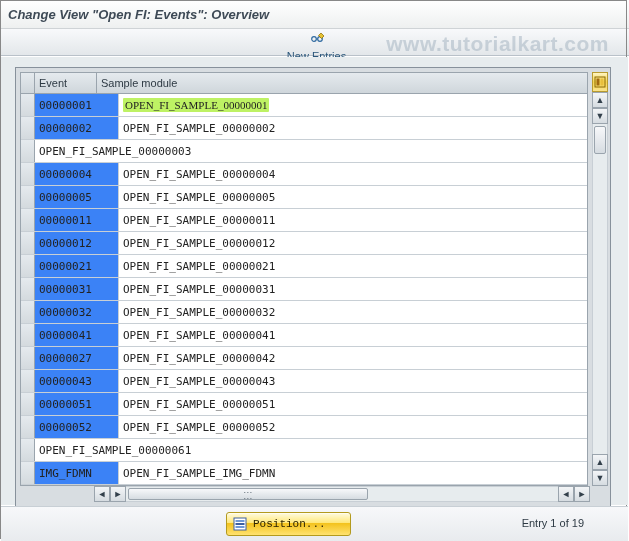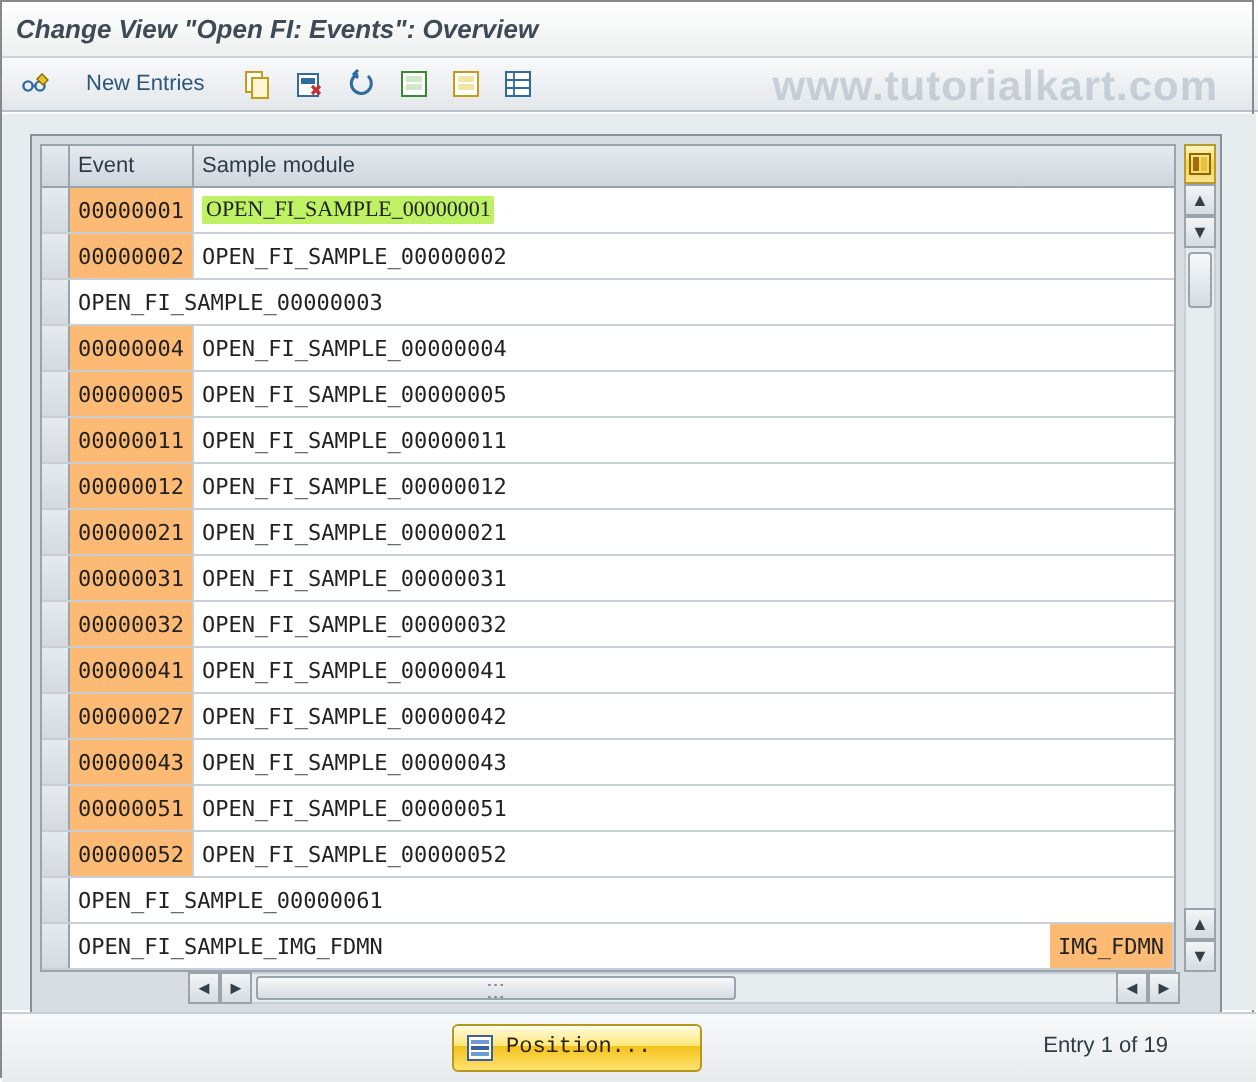--- a/index.html
+++ b/index.html
@@ -37,20 +37,21 @@
     color: #3e4a56;
   }
   .toolbar {
     height: 26px;
     display: flex;
     align-items: center;
     padding-left: 6px;
     gap: 2px;
     background: linear-gradient(#f8f9fb,#e3e7ea);
     border-bottom: 1px solid #b9c1c9;
+    flex-direction: column;
   }
   .tb-btn {
     height: 20px;
     min-width: 20px;
     padding: 0 3px;
     display: inline-flex;
     align-items: center;
     justify-content: center;
     border: 1px solid transparent;
     border-radius: 2px;
@@ -141,22 +142,22 @@
     font-size: 11px;
     color: #222;
   }
   .cell.sel {
     width: 14px;
     padding:0;
     background: linear-gradient(#e5eaee,#d4dade);
     border-right: 1px solid #9aa4ad;
   }
   .cell.event {
-    width: 62px;
-    background: #fdba74;
+    width: 84px;
+    background: #3b82f6;
   }
   .cell.sample {
     flex: 1;
     background: #fff;
     border-right: none;
   }
   .row.first .cell.sample .txt {
     background: #bef264;
     padding: 1px 2px;
     border-radius: 1px;
@@ -495,24 +496,24 @@
             </div>
           </div>
           <div class="row">
             <div class="cell sel"></div>
             <div class="cell sample">
               <span class="txt">OPEN_FI_SAMPLE_00000061</span>
             </div>
           </div>
           <div class="row">
             <div class="cell sel"></div>
+            <div class="cell event">IMG_FDMN</div>
             <div class="cell sample">
               <span class="txt">OPEN_FI_SAMPLE_IMG_FDMN</span>
             </div>
-            <div class="cell event">IMG_FDMN</div>
           </div>
         </div>
     </div>
 
     <div class="vscroll">
       <div class="cfg">
         <svg width="12" height="12" viewBox="0 0 12 12">
           <rect x="1" y="1" width="10" height="10" fill="none" stroke="#8a6900" stroke-width="1"></rect>
           <rect x="2.5" y="2.5" width="3" height="7" fill="#a06a10"></rect>
           <rect x="6.5" y="2.5" width="3" height="7" fill="#e8bf3e"></rect>

